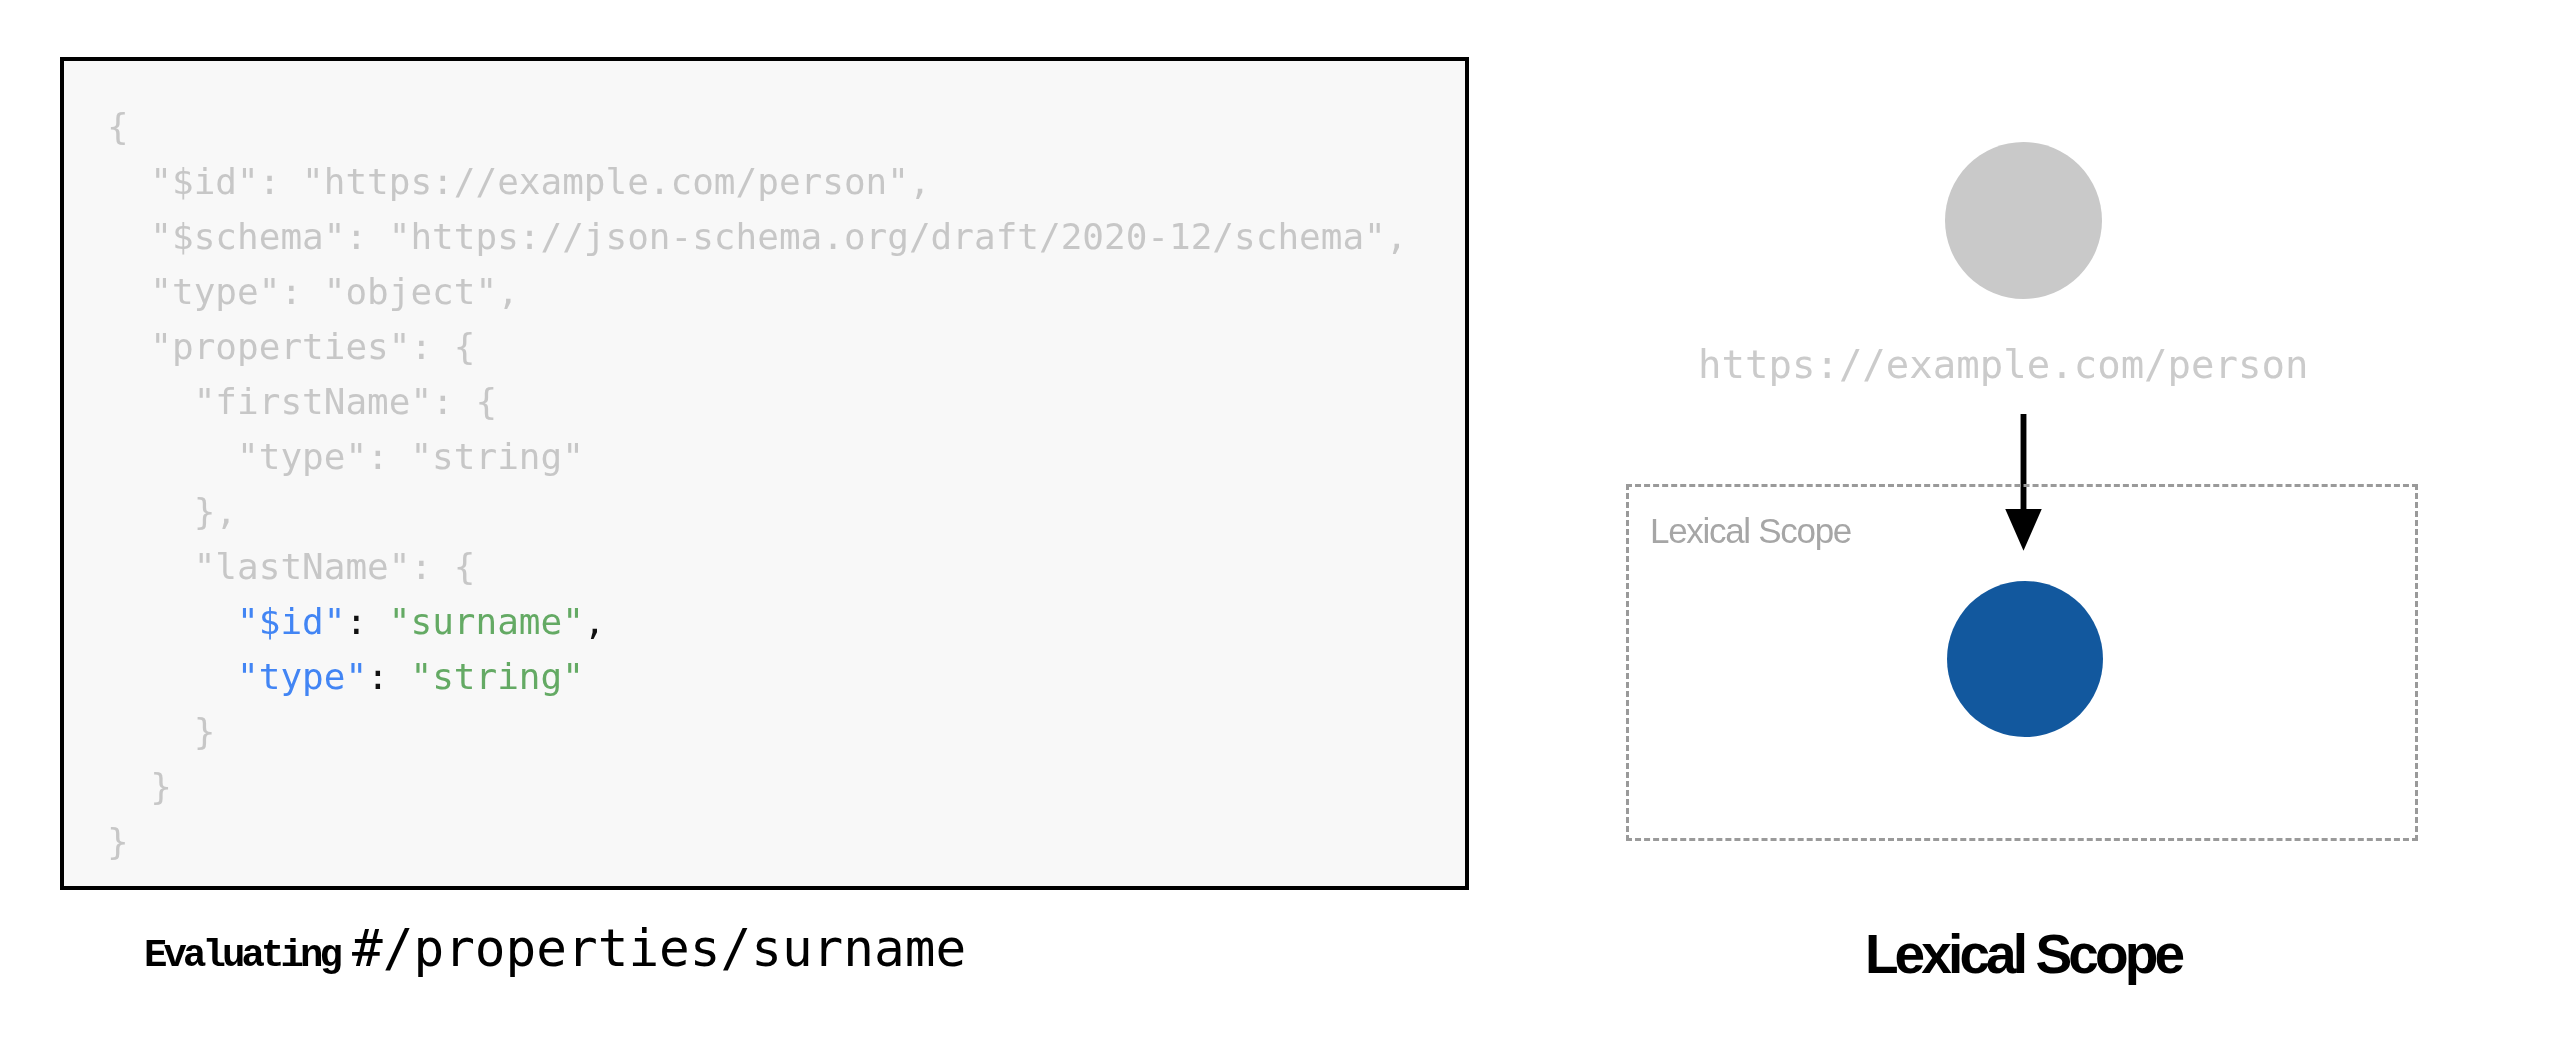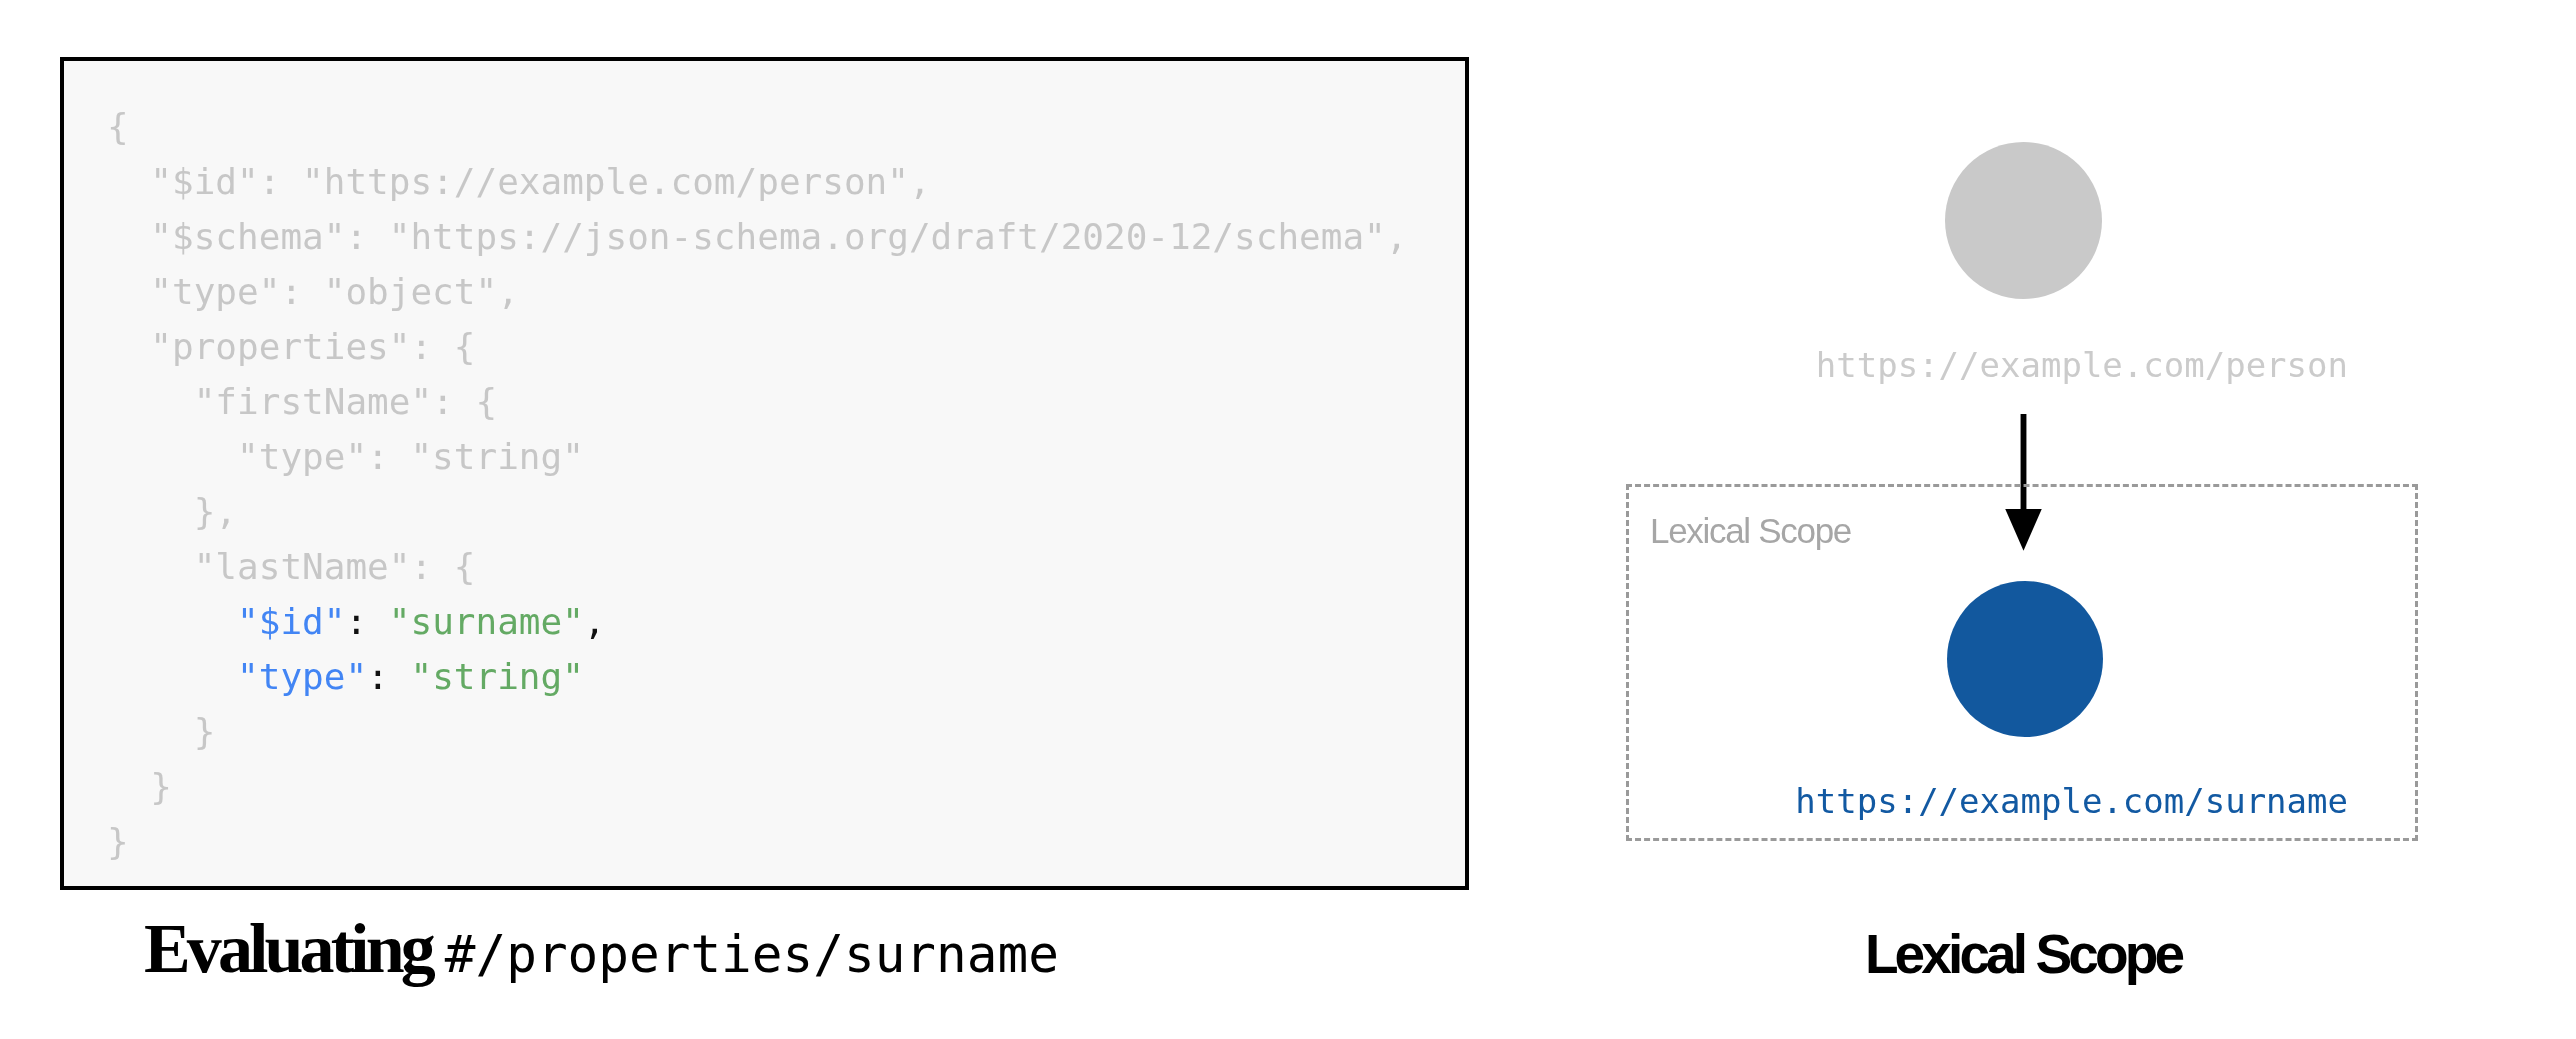--- a/index.html
+++ b/index.html
@@ -35,23 +35,23 @@
 
   
   .caption-left{
     position:absolute;
     left:144px; top:913px;
     line-height:71px;
     white-space:nowrap;
     color:#000;
   }
   .cap-bold{
-    font-family:Liberation Serif, serif;
+    font-family:Liberation Mono, monospace;
     font-weight:bold;
-    font-size:70px;
+    font-size:39px;
     letter-spacing:-3.9px;
   }
   .cap-mono{
     font-family:"DejaVu Sans Mono",monospace;
     font-size:51px;
     margin-left:13px;
   }
   .caption-right{
     position:absolute;
     left:1698px; top:919px;
@@ -78,23 +78,23 @@
   }
   .node-blue{
     left:1947px; top:581px;
     width:156px; height:156px;
     background:var(--node-blue,#12589e);
   }
   .node-label{
     position:absolute;
     left:1698px;
     width:650px;
-    text-align:right;
+    text-align:left;
     font-family:"DejaVu Sans Mono",monospace;
-    font-size:34px;
+    font-size:39px;
     line-height:44px;
     white-space:nowrap;
   }
   .label-gray{ top:343px; color:var(--url-gray,#cbcbcb); }
   .label-blue{ top:779px; color:var(--url-blue,#1259a2); }
 
   .arrow-svg{
     position:absolute;
     left:1996px; top:414px;
     width:55px; height:138px;
@@ -152,18 +152,17 @@
   <svg class="arrow-svg" viewBox="0 0 84 212" xmlns="http://www.w3.org/2000/svg">
     <line x1="42" y1="0" x2="42" y2="150" stroke="#000000" stroke-width="9"></line>
     <polygon points="14,146 70,146 42,210" fill="#000000"></polygon>
   </svg>
 
   <div class="scope-box">
     <div class="scope-label">Lexical Scope</div>
   </div>
 
   <div class="node node-blue"></div>
-  <div class="node-label label-blue">https://example.com/surname</div>
 
   <div class="caption-right">Lexical Scope</div>
 
 </div>
 
 
 </body></html>

